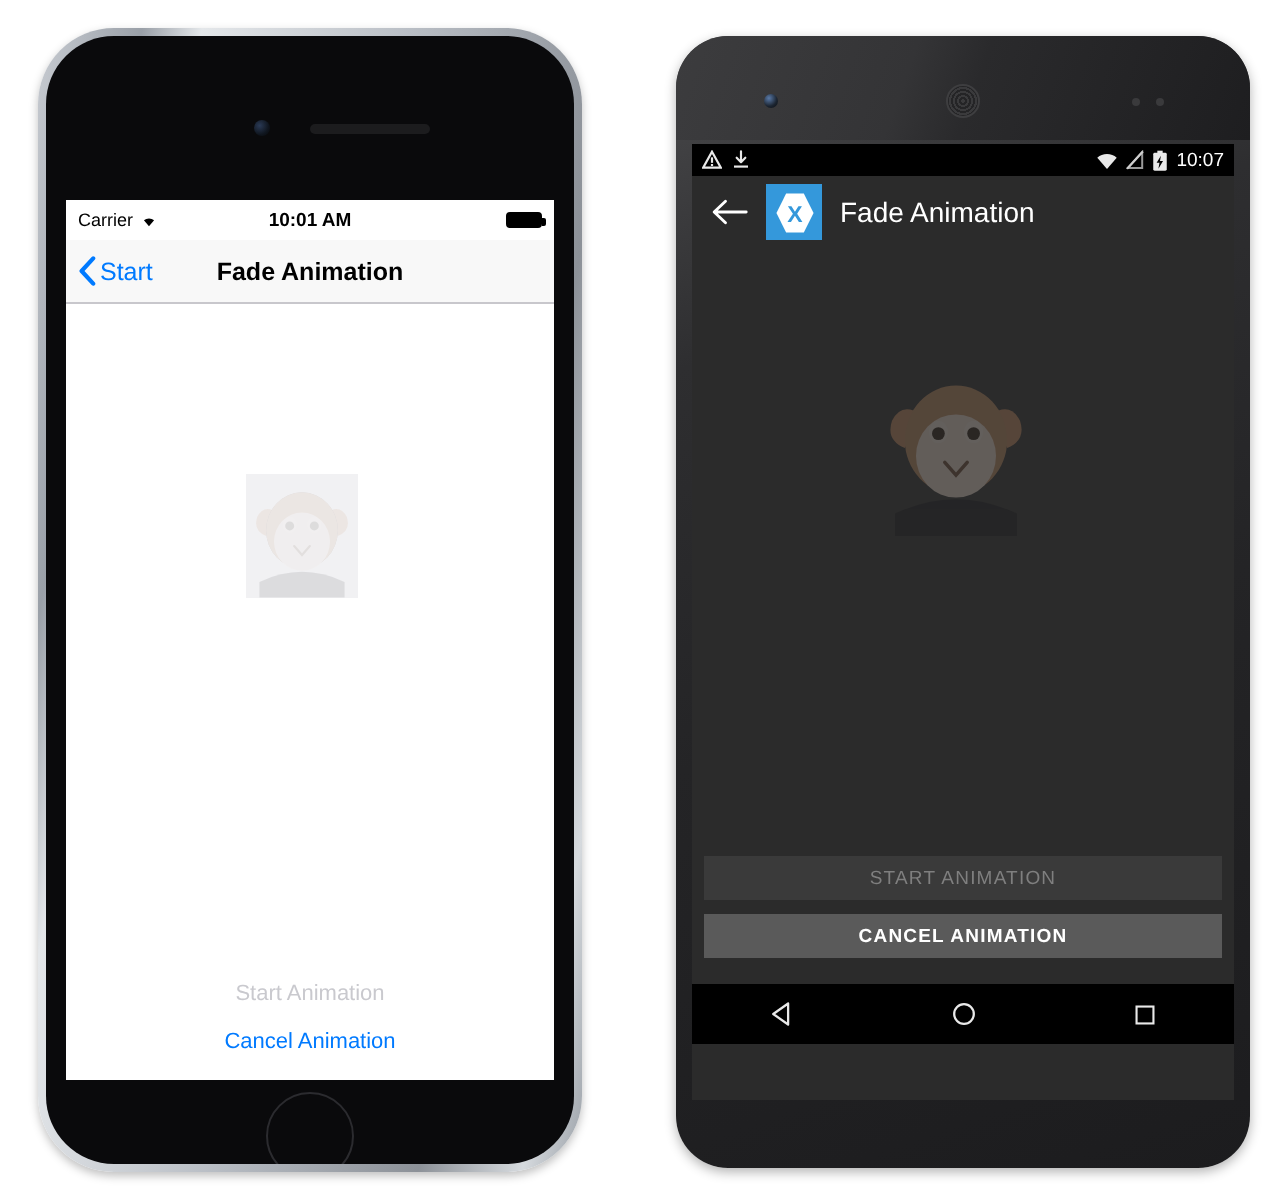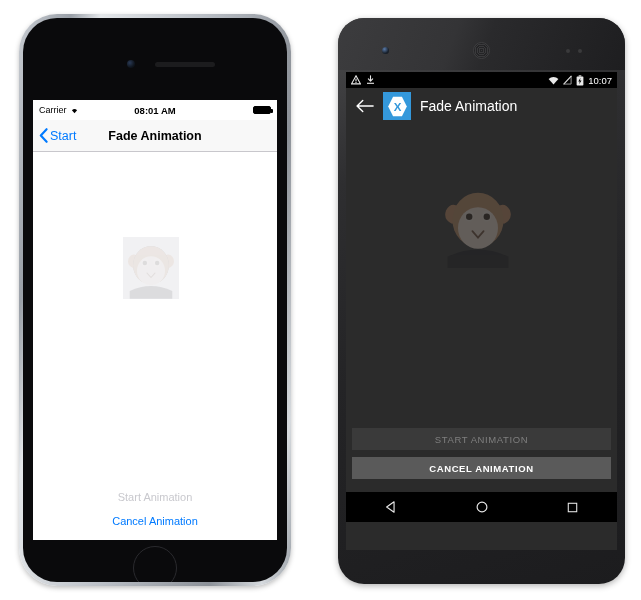--- a/index.html
+++ b/index.html
@@ -92,21 +92,21 @@
 
     <div id="ios-screen">
 
       <div class="ios-status">
         <span class="ios-carrier">
           <span>Carrier</span>
           <svg width="9" height="8" viewBox="0 0 12 10">
             <path d="M6 9.2 L2.6 5.2 A5.2 5.2 0 0 1 9.4 5.2 Z" fill="#000"></path>
           </svg>
         </span>
-        <span class="ios-time">08:01 AM</span>
+        <span class="ios-time">10:01 AM</span>
         <span class="ios-batt"></span>
       </div>
 
       <div class="ios-nav">
         <div class="ios-back">
           <svg width="9" height="15" viewBox="0 0 9 15">
             <path d="M7.6 1.2 L1.8 7.5 L7.6 13.8" stroke="#007aff" stroke-width="2.1" fill="none" stroke-linecap="round" stroke-linejoin="round"></path>
           </svg>
           <span>Start</span>
         </div>

